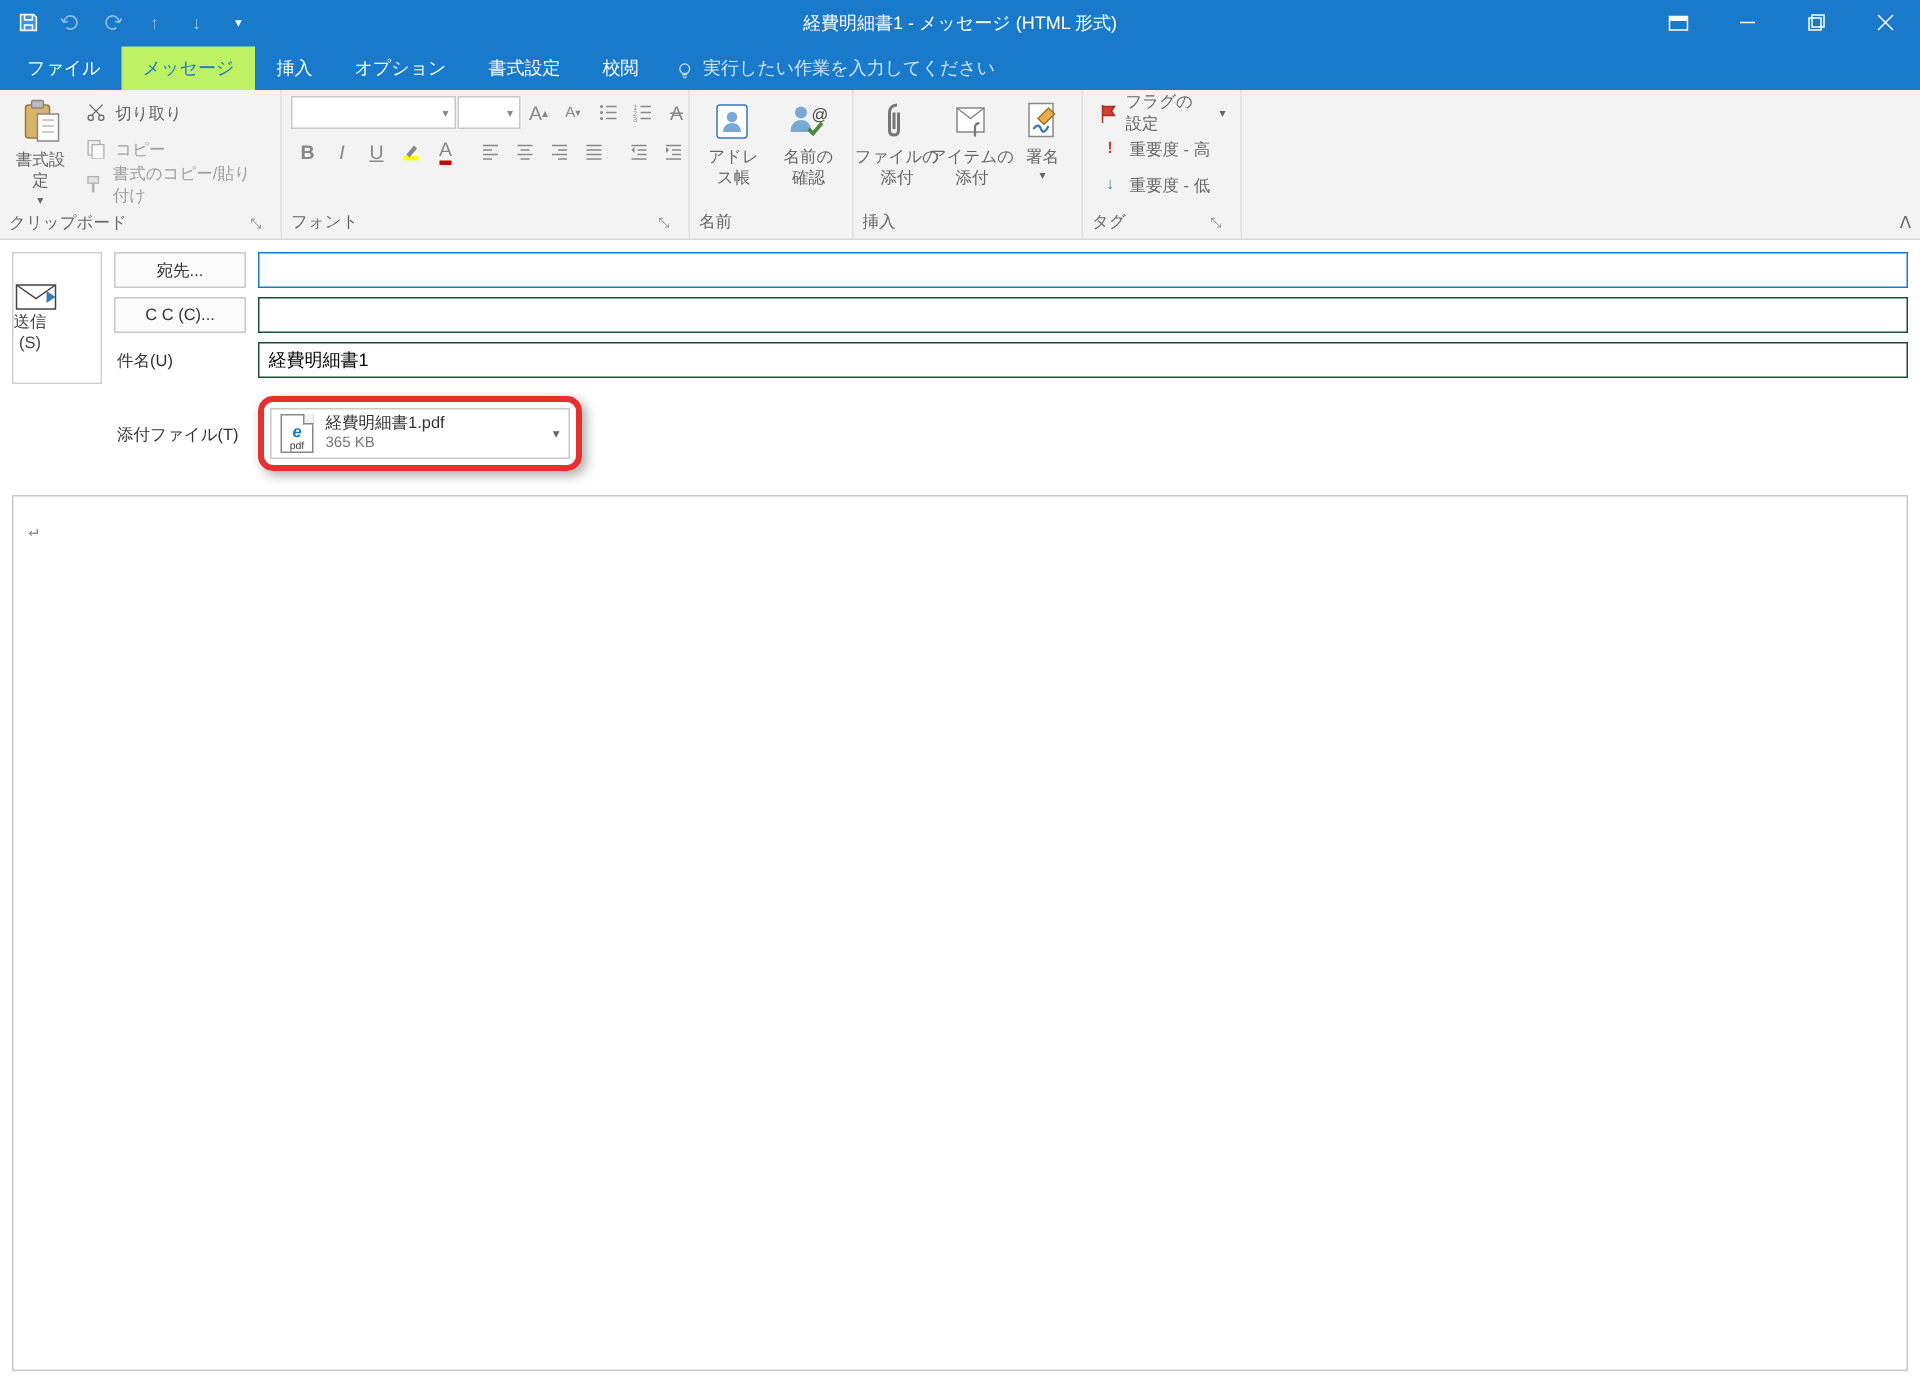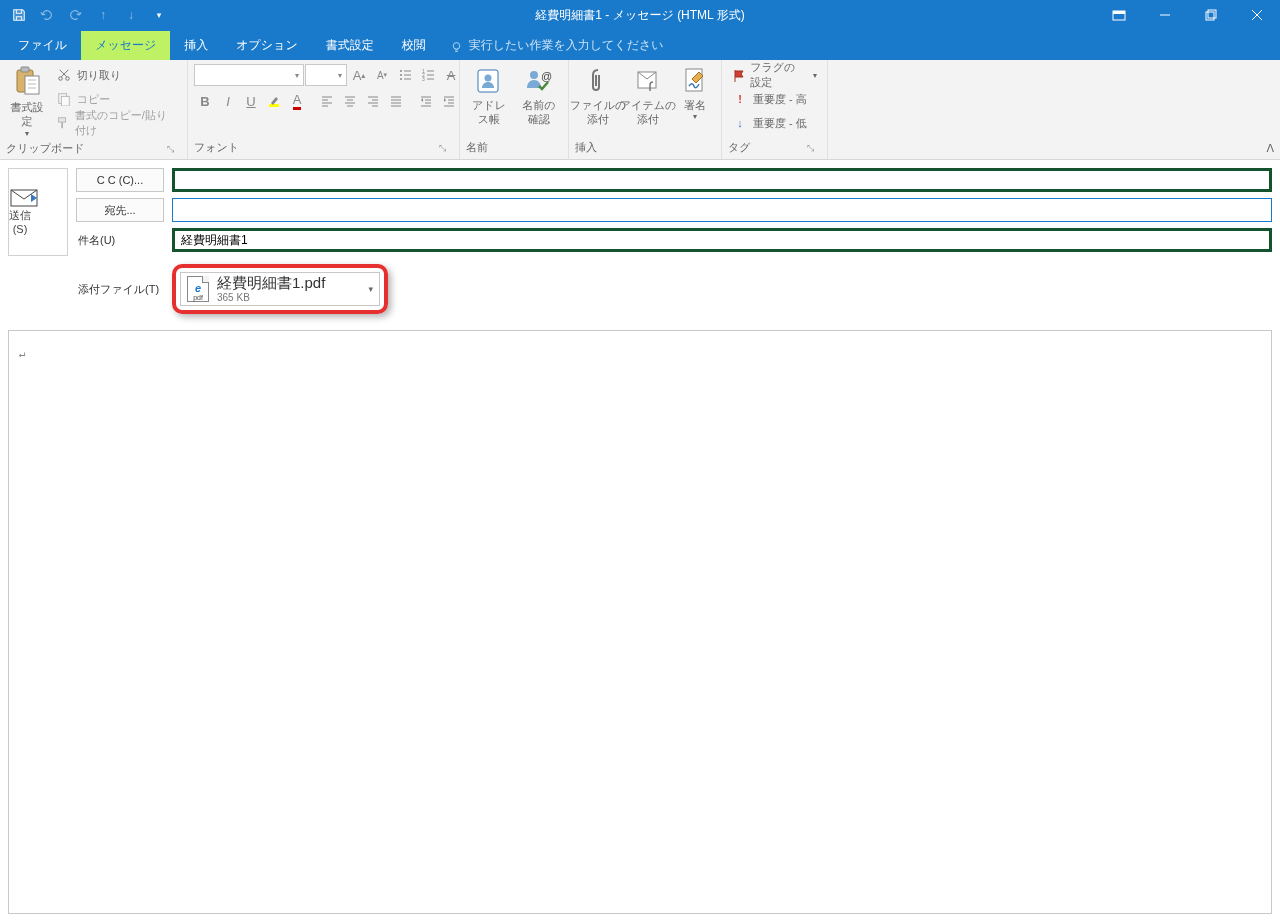--- a/index.html
+++ b/index.html
@@ -38,32 +38,32 @@
 .collapse-caret { position: absolute; right: 6px; bottom: 4px; font-size: 11px; color: #666; }
 
 
 .compose { padding: 8px; display: flex; gap: 0; }
 .send-col { width: 60px; border: 1px solid #d0d0d0; display: flex; flex-direction: column; align-items: flex-start; justify-content: center; padding: 6px 0; margin-right: 8px; height: 88px; } 
 .send-label { font-size: 11px; color: #444; text-align: center; line-height: 1.3; }
 .fields-col { flex: 1; display: flex; flex-direction: column; gap: 6px; }
 .field-row { display: flex; align-items: center; gap: 8px; }
 .field-label-btn { width: 88px; height: 24px; border: 1px solid #c8c8c8; background: #fbfbfb; text-align: center; font-size: 11px; color: #333; display: flex; align-items: center; justify-content: center; }
 .field-label-txt { width: 88px; font-size: 11px; color: #333; text-align: left; padding-left: 2px; }
-.field-input { flex: 1; height: 24px; border: 3px solid #14532d; padding: 2px 6px; font-size: 12px; background: #fff; }
+.field-input { flex: 1; height: 24px; border: 1px solid #14532d; padding: 2px 6px; font-size: 12px; background: #fff; }
 .field-input.focus { border: 1px solid #1979ca; }
 
 
 .attach-row { display: flex; align-items: center; }
 .attach-callout { border: 4px solid #e63030; border-radius: 10px; padding: 4px; display: inline-flex; box-shadow: 3px 3px 7px rgba(0,0,0,0.3); }
 .attach-chip { width: 200px; height: 34px; border: 1px solid #c8c8c8; background: #fff; display: flex; align-items: center; padding: 0 6px; gap: 8px; position: relative; }
 .attach-chip .pdf-ico { width: 22px; height: 26px; border: 1px solid #888; position: relative; display: flex; flex-direction: column; align-items: center; justify-content: flex-end; font-size: 7px; color: #444; }
 .attach-chip .pdf-ico .e { color: #1979ca; font-weight: bold; font-size: 11px; line-height: 1; margin-top: 1px; font-style: italic;}
 .attach-chip .pdf-ico .corner { position: absolute; top: -1px; right: -1px; width: 7px; height: 7px; background: #f3f3f3; border-left: 1px solid #888; border-bottom: 1px solid #888; }
 .attach-meta { display: flex; flex-direction: column; line-height: 1.2; }
-.attach-name { font-size: 15px; color: #333; }
+.attach-name { font-size: 11px; color: #333; }
 .attach-size { font-size: 10px; color: #777; }
 .attach-caret { margin-left: auto; font-size: 9px; color: #666; }
 
 
 .editor { margin: 8px; border: 1px solid #c8c8c8; height: 584px; padding: 16px 10px; font-size: 11px; color: #888; }
 .para-mark { font-family: monospace; }
 
 svg { display: block; }
 </style>
 </head>
@@ -389,26 +389,26 @@
     <svg width="30" height="20" viewBox="0 0 30 20">
         <rect x="2" y="2" width="26" height="16" fill="#fff" stroke="#444"></rect>
         <path d="M2 2l13 9L28 2" fill="none" stroke="#444"></path>
         <path d="M24 12l6 4-6 4z" fill="#3a78b8" transform="translate(-2,-6)"></path>
       </svg>
     <div class="send-label" style="white-space:pre;">送信
 (S)</div>
   </div>
   <div class="fields-col">
     <div class="field-row">
+      <div class="field-label-btn">宛先...</div>
+      <input class="field-input focus" style="">
+    </div>
+    <div class="field-row">
       <div class="field-label-btn">C C (C)...</div>
       <input class="field-input" style="">
-    </div>
-    <div class="field-row">
-      <div class="field-label-btn">宛先...</div>
-      <input class="field-input focus" style="">
     </div>
     <div class="field-row">
       <div class="field-label-txt">件名(U)</div>
       <input class="field-input" value="経費明細書1" style="">
     </div>
     <div class="field-row attach-row" style="margin-top:6px;">
       <div class="field-label-txt">添付ファイル(T)</div>
       <div class="attach-callout">
         <div class="attach-chip">
           <div class="pdf-ico">

